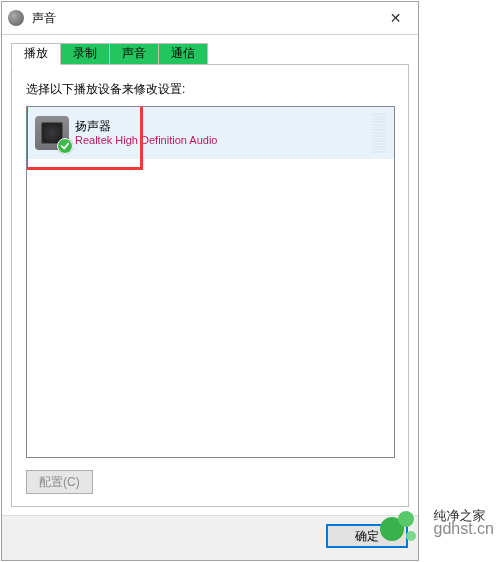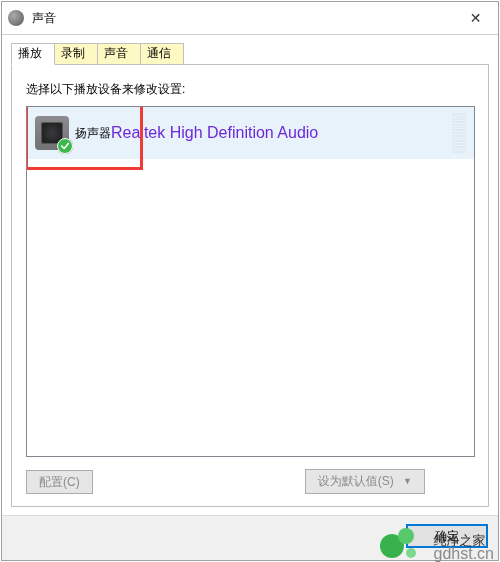--- a/index.html
+++ b/index.html
@@ -9,21 +9,21 @@
     width: 500px;
     height: 562px;
     font-family: "Microsoft YaHei", "Segoe UI", Arial, sans-serif;
     font-size: 12px;
     background: #fff;
     color: #000;
     position: relative;
     overflow: hidden;
   }
   .window {
-    width: 498px;
+    width: 418px;
     height: 560px;
     border: 1px solid #a0a0a0;
     background: #fff;
     display: flex;
     flex-direction: column;
     margin: 1px;
     position: relative;
   }
   .titlebar {
     display: flex;
@@ -63,37 +63,37 @@
     flex-direction: column;
     flex: 1;
   }
   .tabs {
     display: flex;
     align-items: flex-end;
     height: 22px;
     position: relative;
   }
   .tab {
-    padding: 2px 12px 3px 6px;
+    padding: 2px 12px 3px 12px;
     border: 1px solid #c0c0c0;
     border-bottom: none;
     background: #fff;
     margin-right: 0;
     position: relative;
     cursor: default;
     font-size: 12px;
     line-height: 15px;
   }
   .tab.active {
     border-bottom: 1px solid #fff;
     z-index: 3;
     margin-bottom: -1px;
   }
   .tab:not(.active) {
-    background: #fef9c3;
+    background: #22c55e;
     border-left: none;
   }
   .tab:first-child:not(.active){ border-left:1px solid #c0c0c0; }
   .tab-panel {
     border: 1px solid #c0c0c0;
     flex: 1;
     padding: 16px 13px 12px 14px;
     background: #fff;
     display: flex;
     flex-direction: column;
@@ -141,23 +141,23 @@
   .check-badge{
     position:absolute;
     right:-4px;bottom:-4px;
     width:16px;height:16px;border-radius:50%;
     background:#3cb94b;
     border:1.5px solid #fff;
     display:flex;align-items:center;justify-content:center;
     box-shadow:0 0 1px rgba(0,0,0,.4);
   }
   .check-badge svg{width:10px;height:10px;}
-  .dev-text{display:flex;flex-direction:row;line-height:14px;}
+  .dev-text{display:flex;flex-direction:column;line-height:14px;}
   .dev-name{font-size:12px;color:#000;}
-  .dev-sub{font-size:16px;color:#6d28d9;}
+  .dev-sub{font-size:11px;color:#be185d;}
   .dev-sub2{font-size:12px;color:#6d6d6d;}
   .level-meter{
     position:absolute;right:8px;top:6px;
     width:14px;height:40px;
     display:flex;flex-direction:column-reverse;gap:1px;
   }
   .level-meter span{flex:1;background:#dfeaf3;}
   .highlight{
     position:absolute;
     top:0;left:0;
@@ -189,22 +189,22 @@
   }
   .dlg-btn{
     width:82px;height:24px;
     background:#e1e1e1;border:1px solid #adadad;
     font-size:12px;display:flex;align-items:center;justify-content:center;
     cursor:default;
   }
   .dlg-btn.primary{border-color:#0078d7;box-shadow:0 0 0 1px #0078d7 inset;}
   
   .brand{
-    position:absolute;right:4px;bottom:0;
-    display:flex;align-items:flex-end;gap:20px;
+    position:absolute;right:4px;bottom:17px;
+    display:flex;align-items:flex-start;gap:20px;
     z-index:50;
     padding:2px;
   }
   .brand-dots{position:relative;width:34px;height:34px;}
   .bd{position:absolute;border-radius:50%;}
   .bd1{width:24px;height:24px;background:#37b24d;left:0;top:8px;}
   .bd2{width:16px;height:16px;background:#58c96b;left:18px;top:2px;}
   .bd3{width:10px;height:10px;background:#7fd88f;left:26px;top:22px;}
   .brand-text{display:flex;flex-direction:column;line-height:13px;font-size:12px;}
   .brand-cn{color:#2e2e2e;font-size:13px;font-weight:500;}
@@ -264,24 +264,20 @@
               <span></span>
               <span></span>
               <span></span>
           </div>
         </div>
       </div>
 
       <div class="panel-buttons">
         <div class="btn disabled">配置(C)</div>
         <div class="spacer"></div>
-        <div class="btn disabled">
-          <span>设为默认值(S)</span>
-          <span class="dropdown-arrow">▼</span>
-        </div>
         <div style="width:8px"></div>
       </div>
     </div>
   </div>
 
   <div class="dlg-buttons">
     <div class="dlg-btn primary">确定</div>
   </div>
 </div>
 

